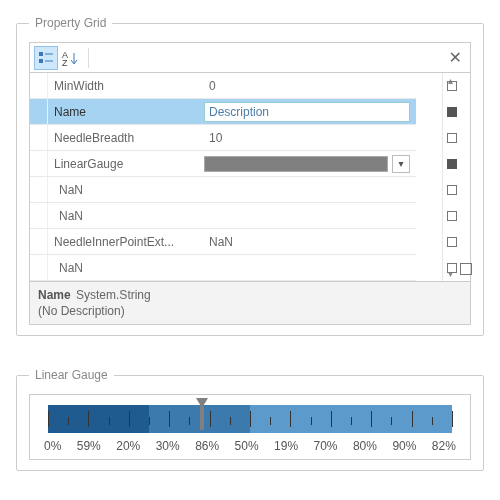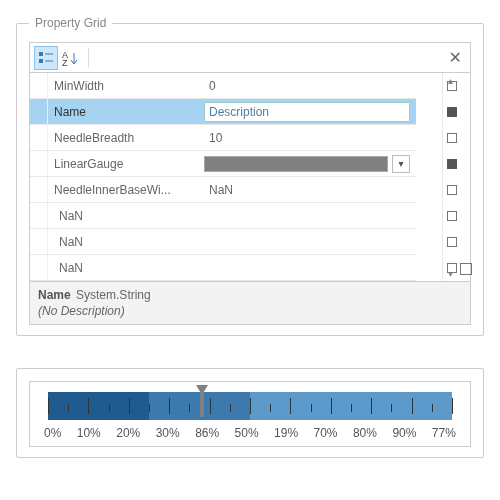--- a/index.html
+++ b/index.html
@@ -88,21 +88,21 @@
   .scroll-arrow { position:absolute; left:5px; font-size:10px; color:#888; }
   .pg-desc {
     border-top:1px solid #ccc;
     background:#f3f3f3;
     padding: 6px 8px;
     color:#666;
     min-height:42px;
   }
   .pg-desc .dname { font-weight:bold; color:#555; }
   .pg-desc .dtype { color:#666; margin-left:2px;}
-  .pg-desc .dline2 { margin-top:2px;font-style:italic; }
+  .pg-desc .dline2 { margin-top:2px; }
   
   .gauge-box { border:1px solid #ccc; padding:10px 12px 6px 12px; }
   .gauge-track {
     position:relative;
     height: 28px;
     margin: 0 6px;
   }
   .seg { position:absolute; top:0; height:100%; }
   .tick { position:absolute; top:6px; width:1px; background:#333; }
   .tick.major { height:16px; }
@@ -177,33 +177,33 @@
           <div class="pg-row">
             <div class="gutter"></div>
             <div class="pname">LinearGauge</div>
             <div class="pval">
               <div class="brush-swatch" style="background:#808080"></div>
               <div class="dd-btn">▾</div>
             </div>
           </div>
           <div class="pg-row">
             <div class="gutter"></div>
-            <div class="pname">NeedleInnerBaseWi...</div>
-            <div class="pval">
-              <div class="val-input">NaN</div>
-            </div>
-          </div>
-          <div class="pg-row">
-            <div class="gutter"></div>
-            <div class="pval">
-              <div class="val-input">NaN</div>
-            </div>
-          </div>
-          <div class="pg-row">
-            <div class="gutter"></div>
+            <div class="pval">
+              <div class="val-input">NaN</div>
+            </div>
+          </div>
+          <div class="pg-row">
+            <div class="gutter"></div>
+            <div class="pval">
+              <div class="val-input">NaN</div>
+            </div>
+          </div>
+          <div class="pg-row">
+            <div class="gutter"></div>
+            <div class="pname">NeedleInnerPointExt...</div>
             <div class="pval">
               <div class="val-input">NaN</div>
             </div>
           </div>
           <div class="pg-row">
             <div class="gutter"></div>
             <div class="pval">
               <div class="val-input">NaN</div>
             </div>
           </div>
@@ -226,20 +226,21 @@
       <div>
         <span class="dname">Name</span>
         <span class="dtype">System.String</span>
       </div>
       <div class="dline2">(No Description)</div>
     </div>
   </div>
 </fieldset>
 
 <fieldset>
+  <legend>Linear Gauge</legend>
   <div class="gauge-box">
     <div class="gauge-track" id="gauge-track">
         <div class="seg" style="left: 0%; width: 25%; background: rgb(31, 91, 143);"></div>
         <div class="seg" style="left: 25%; width: 25%; background: rgb(60, 121, 173);"></div>
         <div class="seg" style="left: 50%; width: 50%; background: rgb(92, 154, 203);"></div>
         <div class="tick major" style="left: 0%;"></div>
         <div class="tick minor" style="left: 5%;"></div>
         <div class="tick major" style="left: 10%;"></div>
         <div class="tick minor" style="left: 15%;"></div>
         <div class="tick major" style="left: 20%;"></div>
@@ -259,25 +260,25 @@
         <div class="tick major" style="left: 90%;"></div>
         <div class="tick minor" style="left: 95%;"></div>
         <div class="tick major" style="left: 100%;"></div>
         <div class="needle" style="left: calc(38% - 5px);">
           <div class="head"></div>
           <div class="shaft"></div>
         </div>
       </div>
     <div class="gauge-labels" id="gauge-labels">
         <span>0%</span>
-        <span>10%</span>
+        <span>59%</span>
         <span>20%</span>
         <span>30%</span>
         <span>86%</span>
         <span>50%</span>
         <span>19%</span>
         <span>70%</span>
         <span>80%</span>
         <span>90%</span>
-        <span>77%</span>
+        <span>82%</span>
       </div>
   </div>
 </fieldset>
 
 </body></html>

